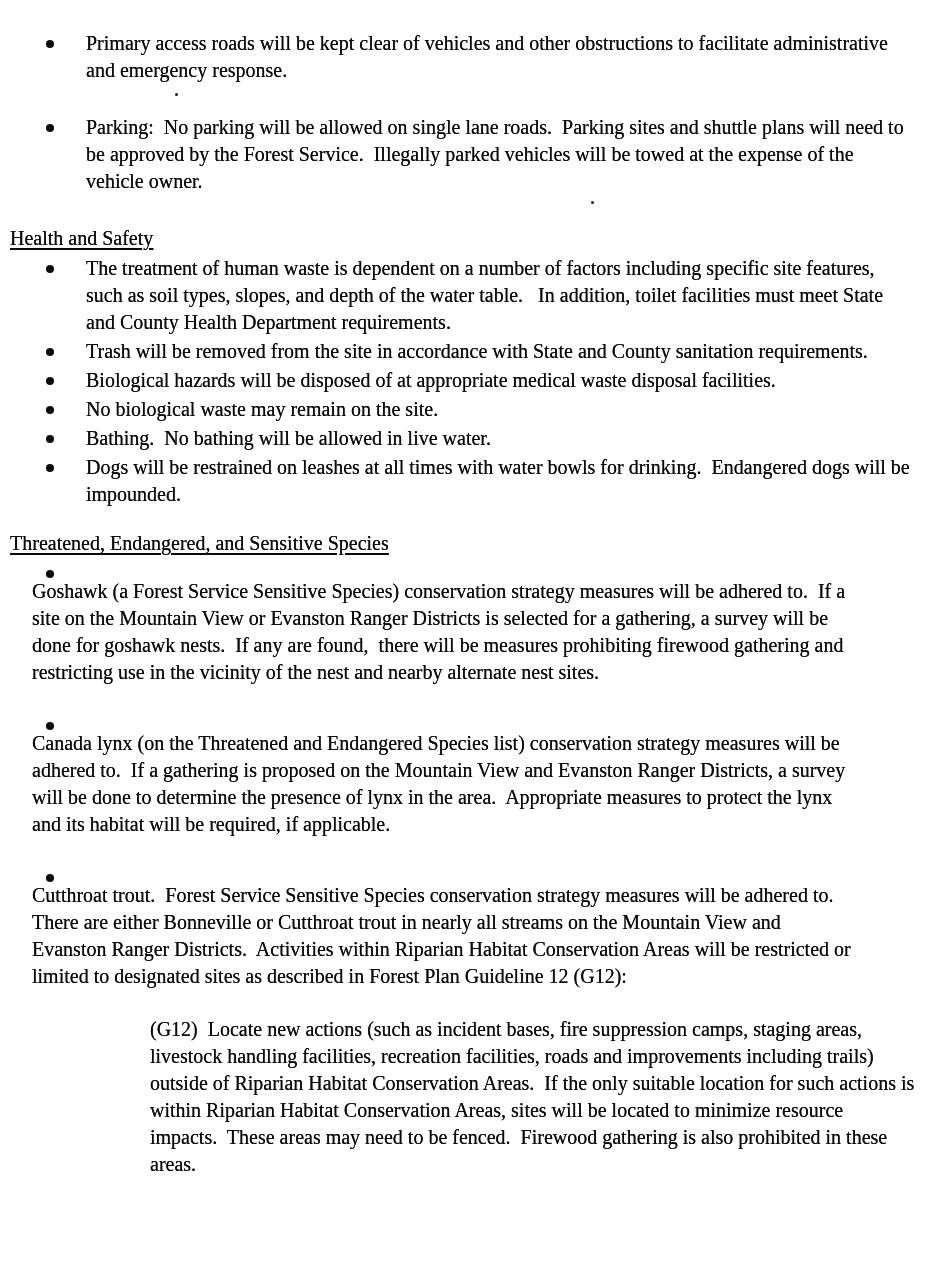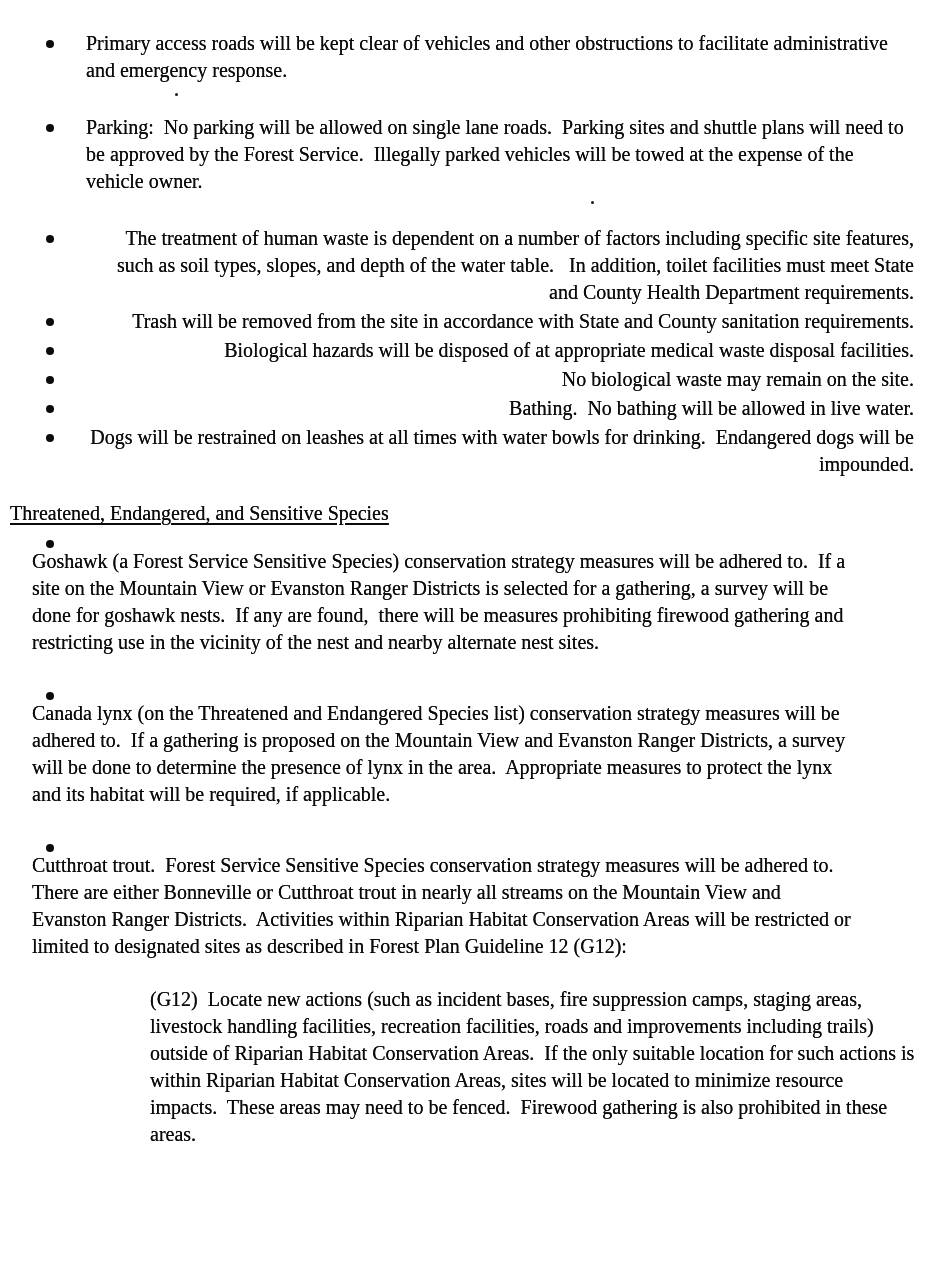--- a/index.html
+++ b/index.html
@@ -42,21 +42,21 @@
     margin-top: 10px;
   }
   .bullet .txt {
     margin-left: 32px;
     width: 828px;
     white-space: pre-wrap;
   }
   
   .sp-a { margin-bottom: 30px; }
   
-  .sp-b { margin-bottom: 2px; text-align: right; }
+  .sp-b { margin-bottom: 2px; }
   
   .sp-c { margin-bottom: 26px; flex-direction: column; }
   .g12 {
     margin-top: 1px;
     margin-left: 150px;
     width: 765px;
     white-space: pre-wrap;
   }
   .artifact {
     position: absolute;
@@ -73,20 +73,21 @@
 
   <div class="bullet sp-a">
     <span class="dot"></span>
     <span class="txt">Primary access roads will be kept clear of vehicles and other obstructions to facilitate administrative and emergency response.</span>
   </div>
   <div class="bullet sp-a">
     <span class="dot"></span>
     <span class="txt">Parking:  No parking will be allowed on single lane roads.  Parking sites and shuttle plans will need to be approved by the Forest Service.  Illegally parked vehicles will be towed at the expense of the vehicle owner.</span>
   </div>
 
+  <div class="heading">Health and Safety</div>
 
   <div class="bullet sp-b">
     <span class="dot"></span>
     <span class="txt">The treatment of human waste is dependent on a number of factors including specific site features, such as soil types, slopes, and depth of the water table.   In addition, toilet facilities must meet State and County Health Department requirements.</span>
   </div>
   <div class="bullet sp-b">
     <span class="dot"></span>
     <span class="txt">Trash will be removed from the site in accordance with State and County sanitation requirements.</span>
   </div>
   <div class="bullet sp-b">

